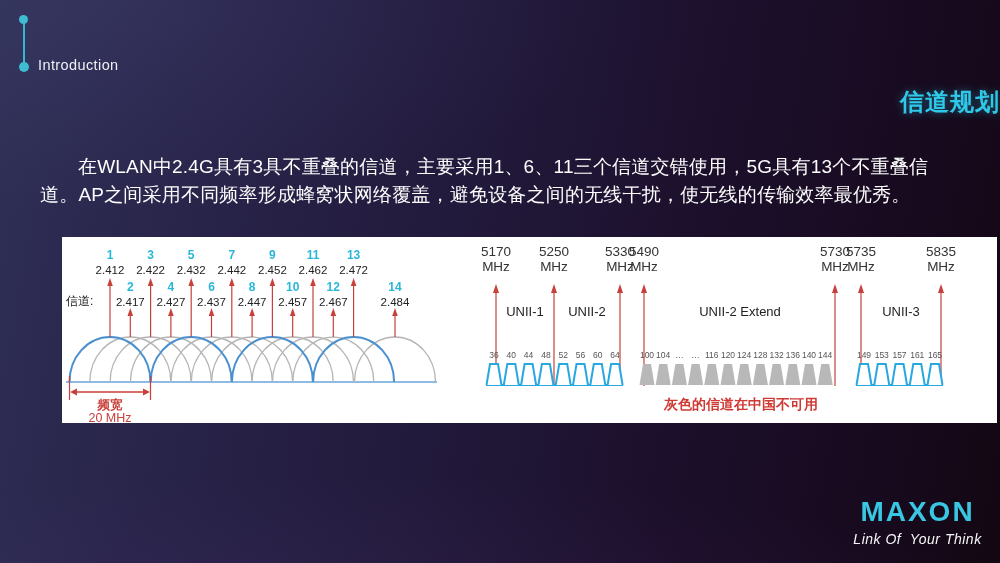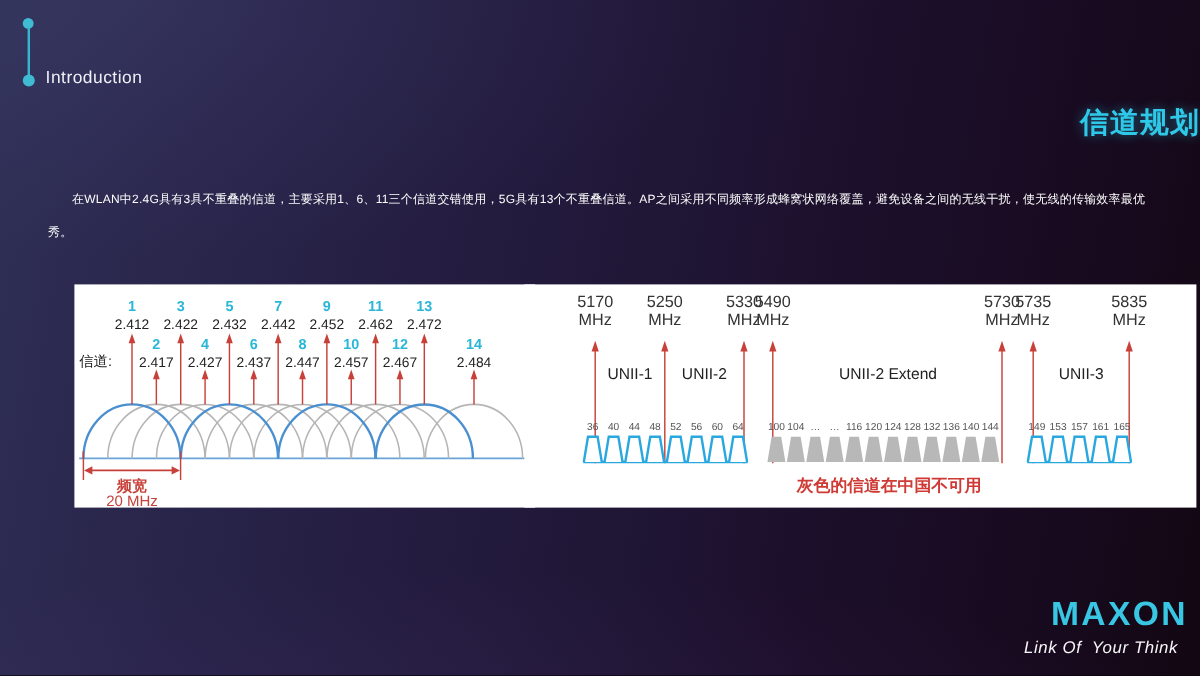--- a/index.html
+++ b/index.html
@@ -18,30 +18,30 @@
   .dot-bottom{left:19px;top:62px;width:10px;height:10px;}
   .section-title-zh{position:absolute;left:37px;top:20px;margin:0;font-size:28px;font-weight:400;
     color:#3ecde9;letter-spacing:1px;}
   .section-title-en{position:absolute;left:38px;top:57px;font-size:14.5px;color:#eef0f6;letter-spacing:0.4px;}
   
   .page-title{position:absolute;left:0;top:86px;width:100%;margin:0;text-align:right;
     font-size:24px;font-weight:700;color:#2ec9e9;letter-spacing:1px;
     text-shadow:0 0 9px rgba(46,201,233,0.45);}
   
   .body-text{position:absolute;left:40px;top:153px;width:920px;margin:0;
-    font-size:10px;line-height:28px;color:#fdfdfd;text-indent:2em;letter-spacing:0.2px;}
+    font-size:19px;line-height:28px;color:#fdfdfd;text-indent:2em;letter-spacing:0.2px;}
   
   .panel{position:absolute;background:#ffffff;}
   .panel-left{left:62px;top:237px;width:384px;height:186px;}
   .panel-right{left:437px;top:237px;width:560px;height:186px;}
   .panel svg{display:block;width:100%;height:100%;}
   svg text{font-family:"Liberation Sans","DejaVu Sans",sans-serif;}
   
   .logo{position:absolute;left:845px;top:496px;width:145px;text-align:center;}
-  .brand{font-size:28px;font-weight:700;letter-spacing:2px;color:#38c6e2;margin:0;text-align:right;}
+  .brand{font-size:28px;font-weight:700;letter-spacing:2px;color:#38c6e2;margin:0;}
   .tagline{font-size:14px;font-style:italic;color:#f6f6f8;margin-top:3px;white-space:pre;letter-spacing:0.5px;}
 </style>
 </head>
 <body>
 
 <div class="slide">
   <div class="bg-glow"></div>
 
   <div class="marker-dot dot-top"></div>
   <div class="marker-line"></div>

